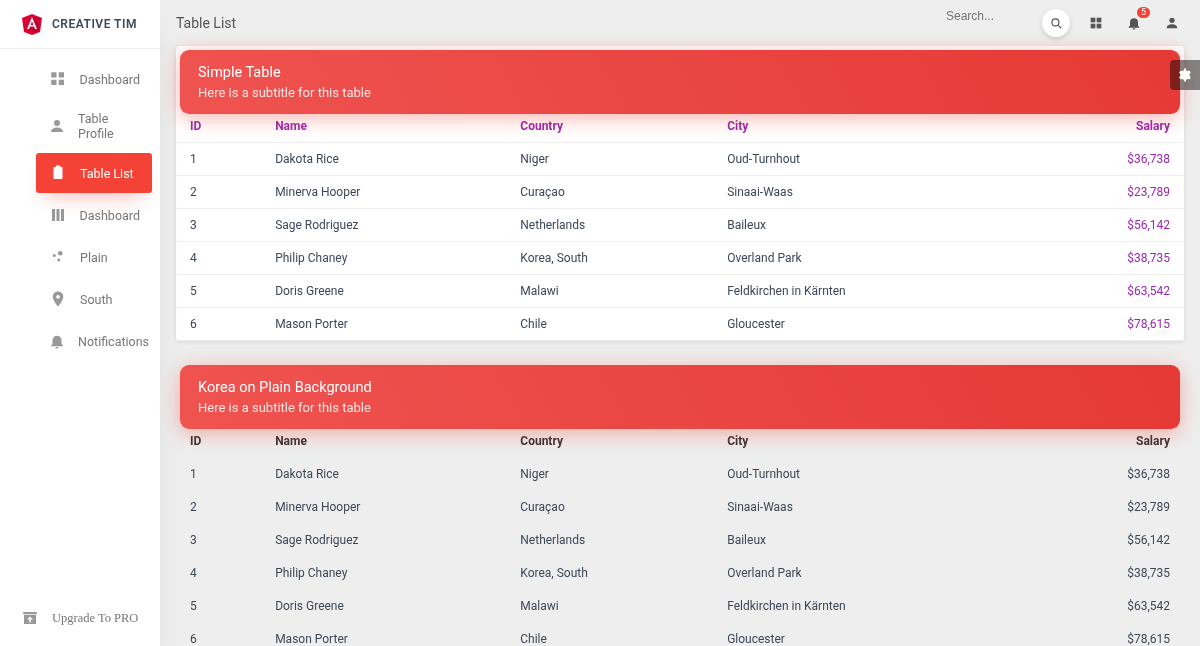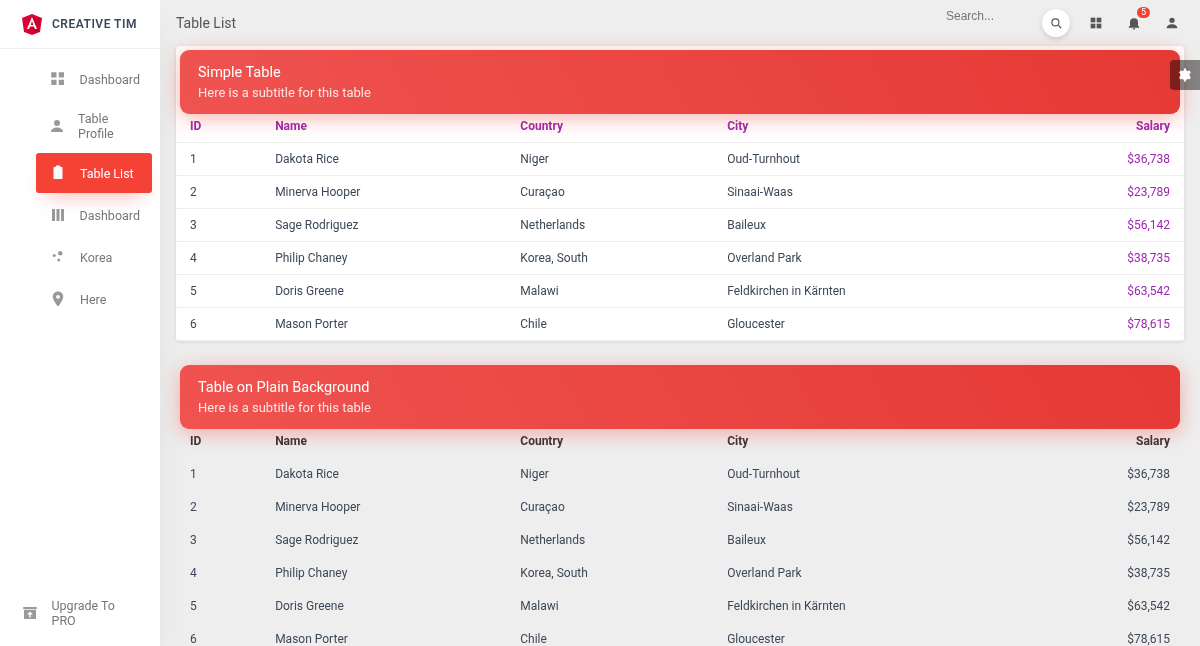--- a/index.html
+++ b/index.html
@@ -7,21 +7,21 @@
 
 .sidebar { position: fixed; left: 0; top: 0; width: 160px; height: 100%; background: #fff; box-shadow: 0 16px 38px -12px rgba(0,0,0,0.1); display: flex; flex-direction: column; }
 .sidebar-header { display: flex; align-items: center; padding: 12px 20px; border-bottom: 1px solid #eee; }
 .sidebar-header .logo { width: 24px; height: 24px; margin-right: 8px; }
 .sidebar-header .brand { font-size: 12px; font-weight: 600; letter-spacing: 0.5px; color: #3c4858; }
 .sidebar-menu { list-style: none; padding: 8px; flex: 1; margin-left: 28px; }
 .sidebar-menu li { display: flex; align-items: center; padding: 10px 12px; margin: 2px 0; border-radius: 3px; font-size: 12.5px; color: #777; cursor: pointer; }
 .sidebar-menu li .mi { width: 20px; height: 20px; margin-right: 12px; display: inline-flex; align-items: center; justify-content: center; color: #999; }
 .sidebar-menu li.active { background: #f44336; color: #fff; box-shadow: 0 12px 20px -10px rgba(244,67,54,0.4); }
 .sidebar-menu li.active .mi { color: #fff; }
-.sidebar-footer { padding: 8px; }
+.sidebar-footer { padding: 8px; font-family: Liberation Serif, serif; }
 .sidebar-footer .item { display: flex; align-items: center; padding: 10px 12px; font-size: 12.5px; color: #777; cursor: pointer; }
 .sidebar-footer .mi { width: 20px; height: 20px; margin-right: 12px; color: #999; display:inline-flex; align-items:center; justify-content:center;}
 
 .main { margin-left: 160px; height: 100%; overflow: hidden; }
 .topbar { display: flex; align-items: center; padding: 8px 16px; height: 46px; }
 .topbar .title { font-size: 14px; color: #555; }
 .topbar .spacer { flex: 1; }
 .search-wrap { display: flex; align-items: flex-start; }
 .search-input { border: none; background: transparent; font-size: 12px; width: 90px; color: #999; outline: none; }
 .search-btn { width: 28px; height: 28px; border-radius: 50%; background: #fff; box-shadow: 0 2px 5px rgba(0,0,0,0.15); display: inline-flex; align-items: center; justify-content: center; cursor: pointer; margin-left: 6px; }
@@ -146,29 +146,37 @@
           </svg>
         </span>
         <span>Dashboard</span>
       </li>
       <li>
         <span class="mi">
           <svg width="18" height="18" viewBox="0 0 24 24">
             <use href="#i-bubble"></use>
           </svg>
         </span>
-        <span>Korea</span>
+        <span>Plain</span>
       </li>
       <li>
         <span class="mi">
           <svg width="18" height="18" viewBox="0 0 24 24">
             <use href="#i-location"></use>
           </svg>
         </span>
-        <span>Here</span>
+        <span>South</span>
+      </li>
+      <li>
+        <span class="mi">
+          <svg width="18" height="18" viewBox="0 0 24 24">
+            <use href="#i-bell"></use>
+          </svg>
+        </span>
+        <span>Notifications</span>
       </li>
     </ul>
   <div class="sidebar-footer">
     <div class="item">
       <span class="mi">
           <svg width="18" height="18" viewBox="0 0 24 24">
             <use href="#i-unarchive"></use>
           </svg>
         </span>
       <span>Upgrade To PRO</span>
@@ -264,21 +272,21 @@
               <td>Chile</td>
               <td>Gloucester</td>
               <td class="salary-accent">$78,615</td>
             </tr>
           </tbody>
       </table>
     </div>
 
     <div class="card plain">
       <div class="card-header">
-        <h4>Table on Plain Background</h4>
+        <h4>Korea on Plain Background</h4>
         <p>Here is a subtitle for this table</p>
       </div>
       <table class="plain">
         <thead>
             <tr id="thead2">
               <th>ID</th>
               <th>Name</th>
               <th>Country</th>
               <th>City</th>
               <th>Salary</th>

